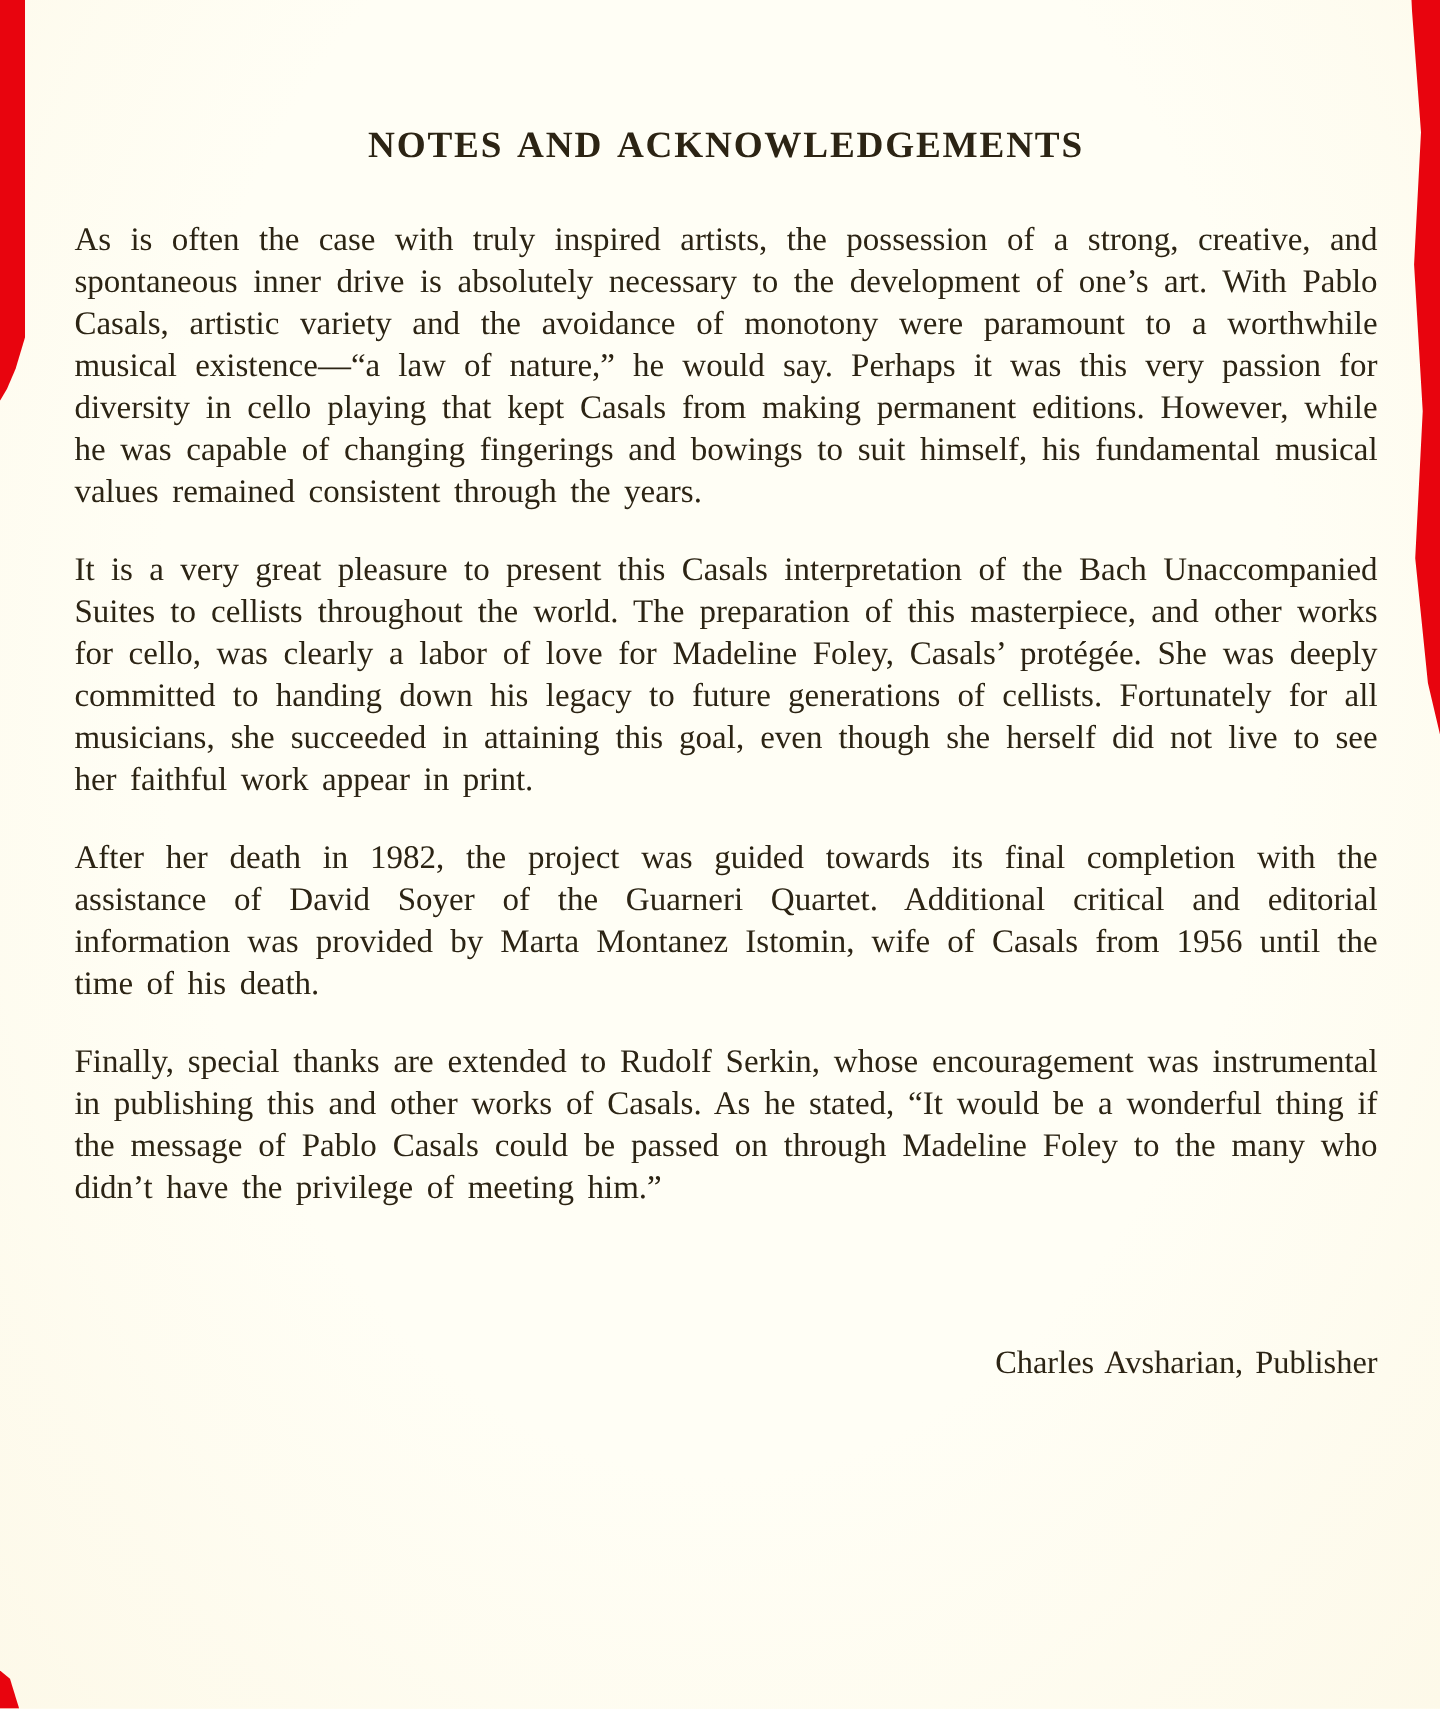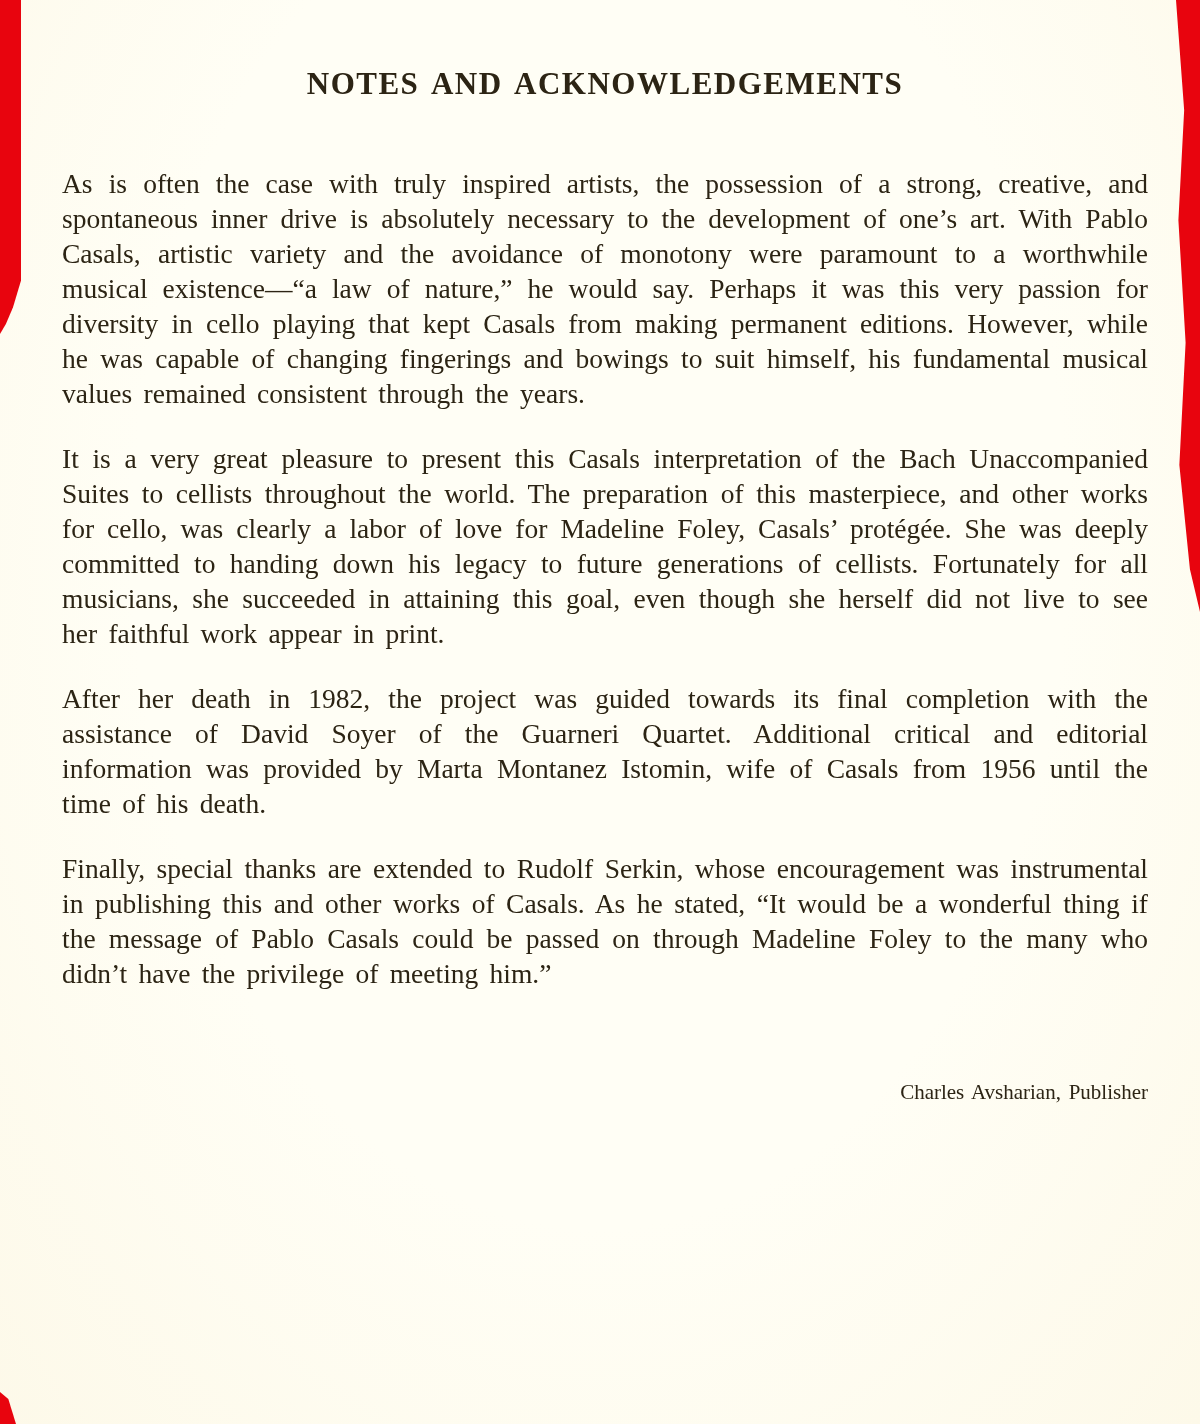--- a/index.html
+++ b/index.html
@@ -36,41 +36,41 @@
     width: 16px; height: 32px;
     clip-path: polygon(0 0, 52% 22%, 100% 100%, 0 100%);
   }
   .content {
     position: absolute;
     left: 62px;
     right: 52px;
     top: 0;
   }
   h1.doc-title {
-    margin: 64px 0 0 0;
+    margin: 101px 0 0 0;
     font-size: 31px;
     line-height: 40px;
     font-weight: bold;
     text-align: center;
     letter-spacing: 1.5px;
     word-spacing: 4px;
   }
   p.body-para {
     margin: 0 0 30px 0;
     font-size: 27.5px;
     line-height: 35px;
     text-align: justify;
     word-spacing: 0.16em;
   }
   p.body-para.first {
-    margin-top: 62px;
+    margin-top: 40px;
   }
   .signature {
-    margin-top: 84px;
-    font-size: 21px;
+    margin-top: 112px;
+    font-size: 27px;
     line-height: 35px;
     text-align: right;
     word-spacing: 0.12em;
   }
 </style>
 </head>
 <body>
 
 <div class="page">
 

